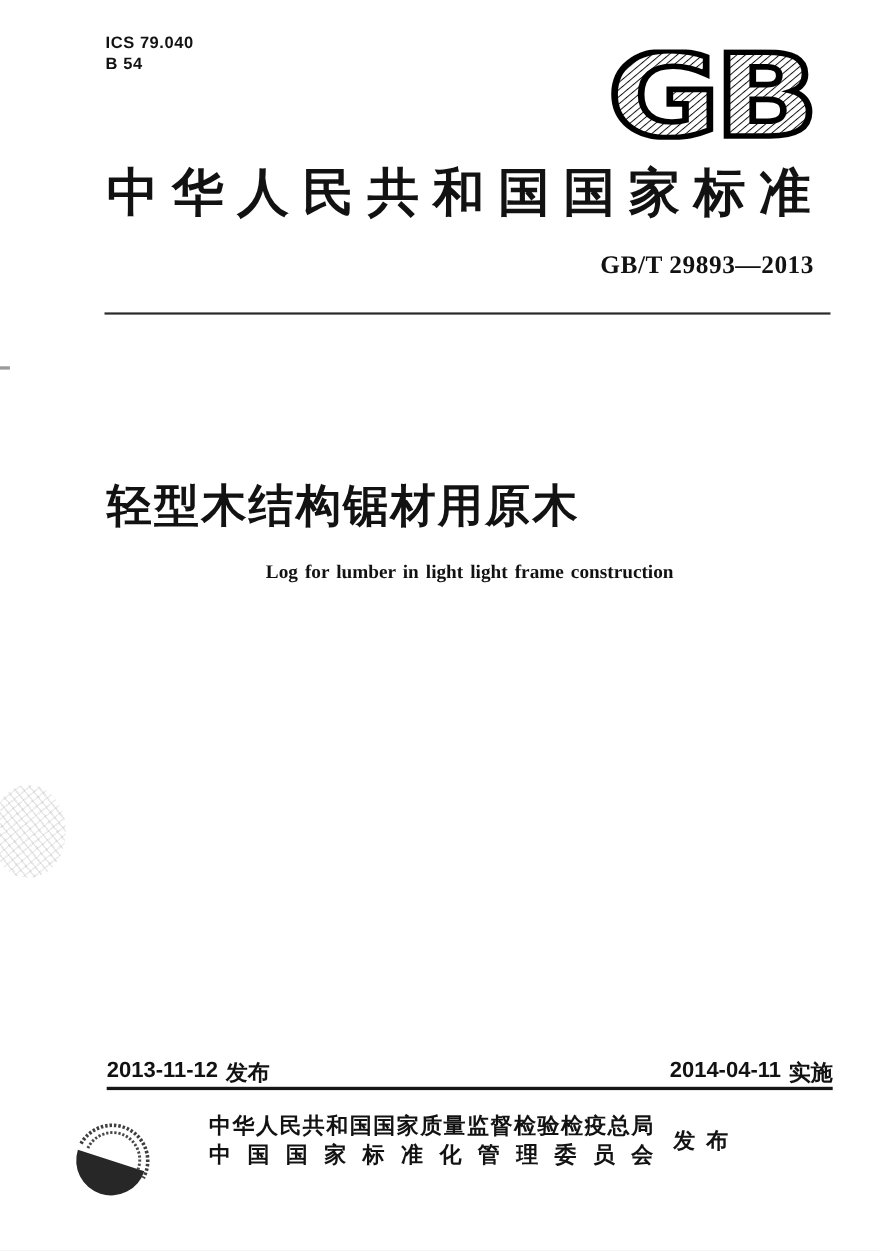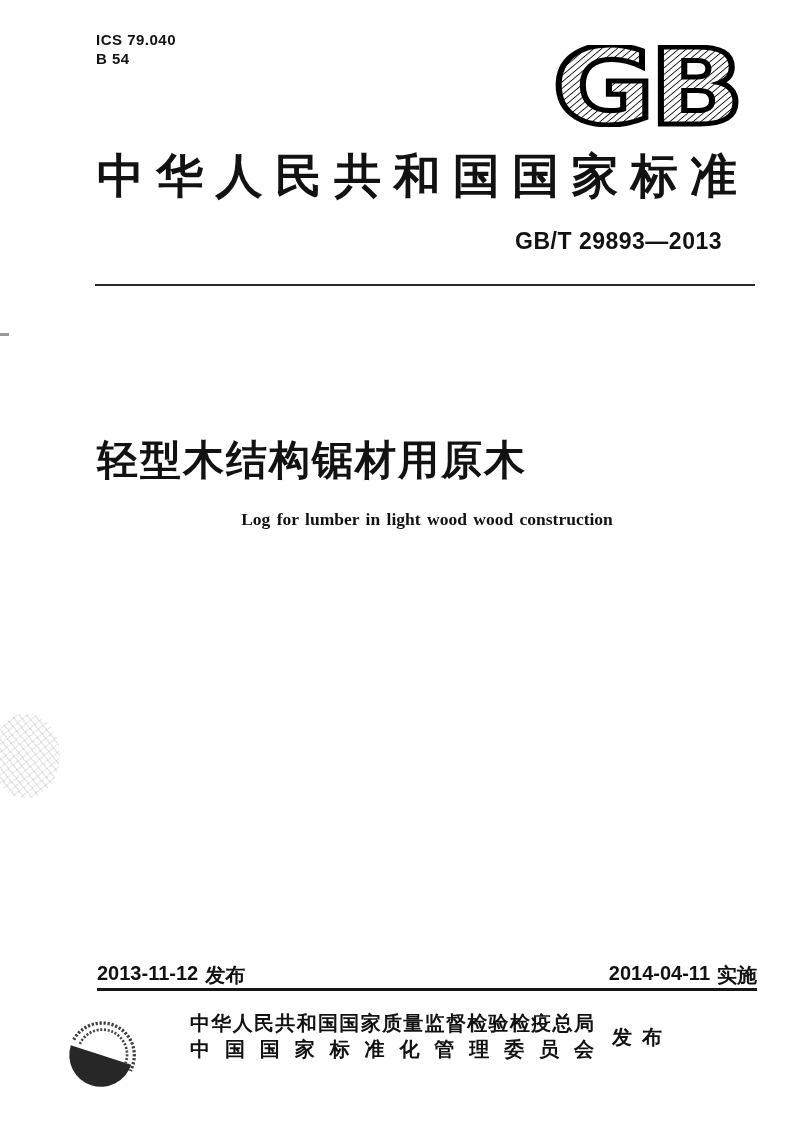--- a/index.html
+++ b/index.html
@@ -21,22 +21,22 @@
 
   
   .standard-heading {
     position:absolute; left:97px; top:153px; width:640px;
     font-family:"Liberation Serif", serif; font-weight:bold;
     font-size:47px; line-height:1;
     display:flex; justify-content:space-between;
   }
 
   .std-number {
-    position:absolute; right:78px; top:228px;
-    font-family:Liberation Sans, sans-serif; font-weight:bold;
+    position:absolute; right:60px; top:228px;
+    font-family:Liberation Serif, serif; font-weight:bold;
     font-size:23px; letter-spacing:0.5px;
   }
 
   .rule-thin {
     position:absolute; left:95px; top:284px; width:660px; height:2px;
     background:#2a2a2a;
   }
 
   .title-cn {
     position:absolute; left:97px; top:438px; width:660px;
@@ -125,21 +125,21 @@
       <span>标</span>
       <span>准</span>
     </div>
 
   <div class="std-number">GB/T 29893—2013</div>
 
   <div class="rule-thin"></div>
 
   <div class="title-cn">轻型木结构锯材用原木</div>
 
-  <div class="title-en">Log for lumber in light wood wood construction</div>
+  <div class="title-en">Log for lumber in light light frame construction</div>
 
   <div class="smudge"></div>
   <div class="edge-mark"></div>
 
   <div class="date-left">
     <span>2013-11-12</span>
     <span>发布</span>
   </div>
 
   <div class="date-right">

